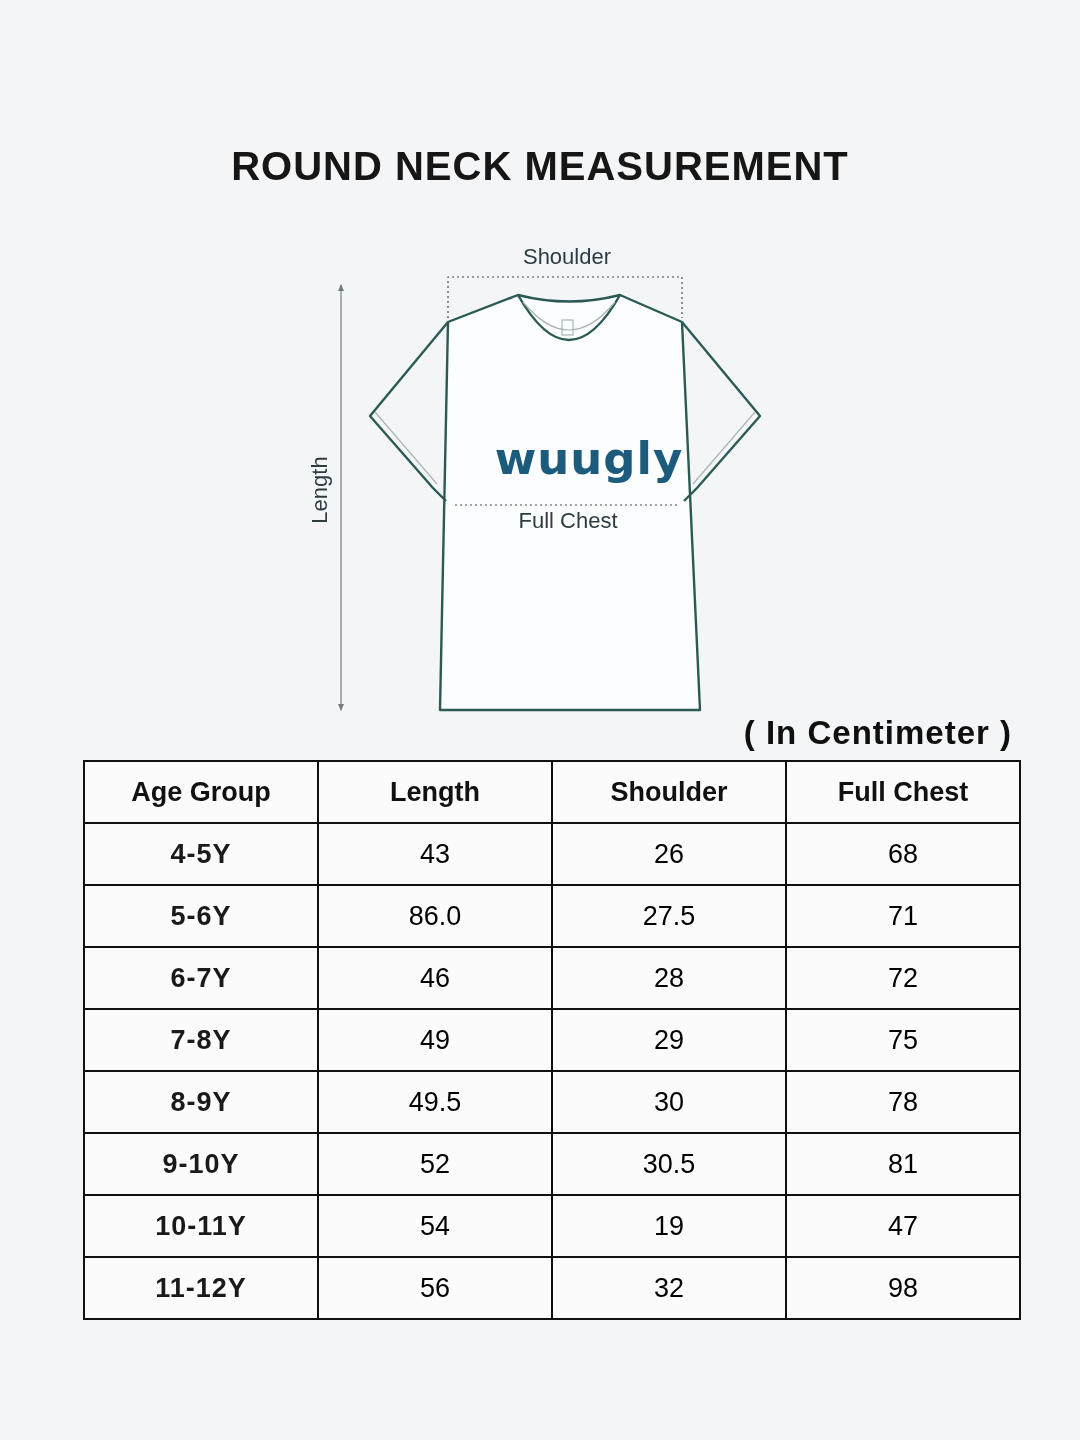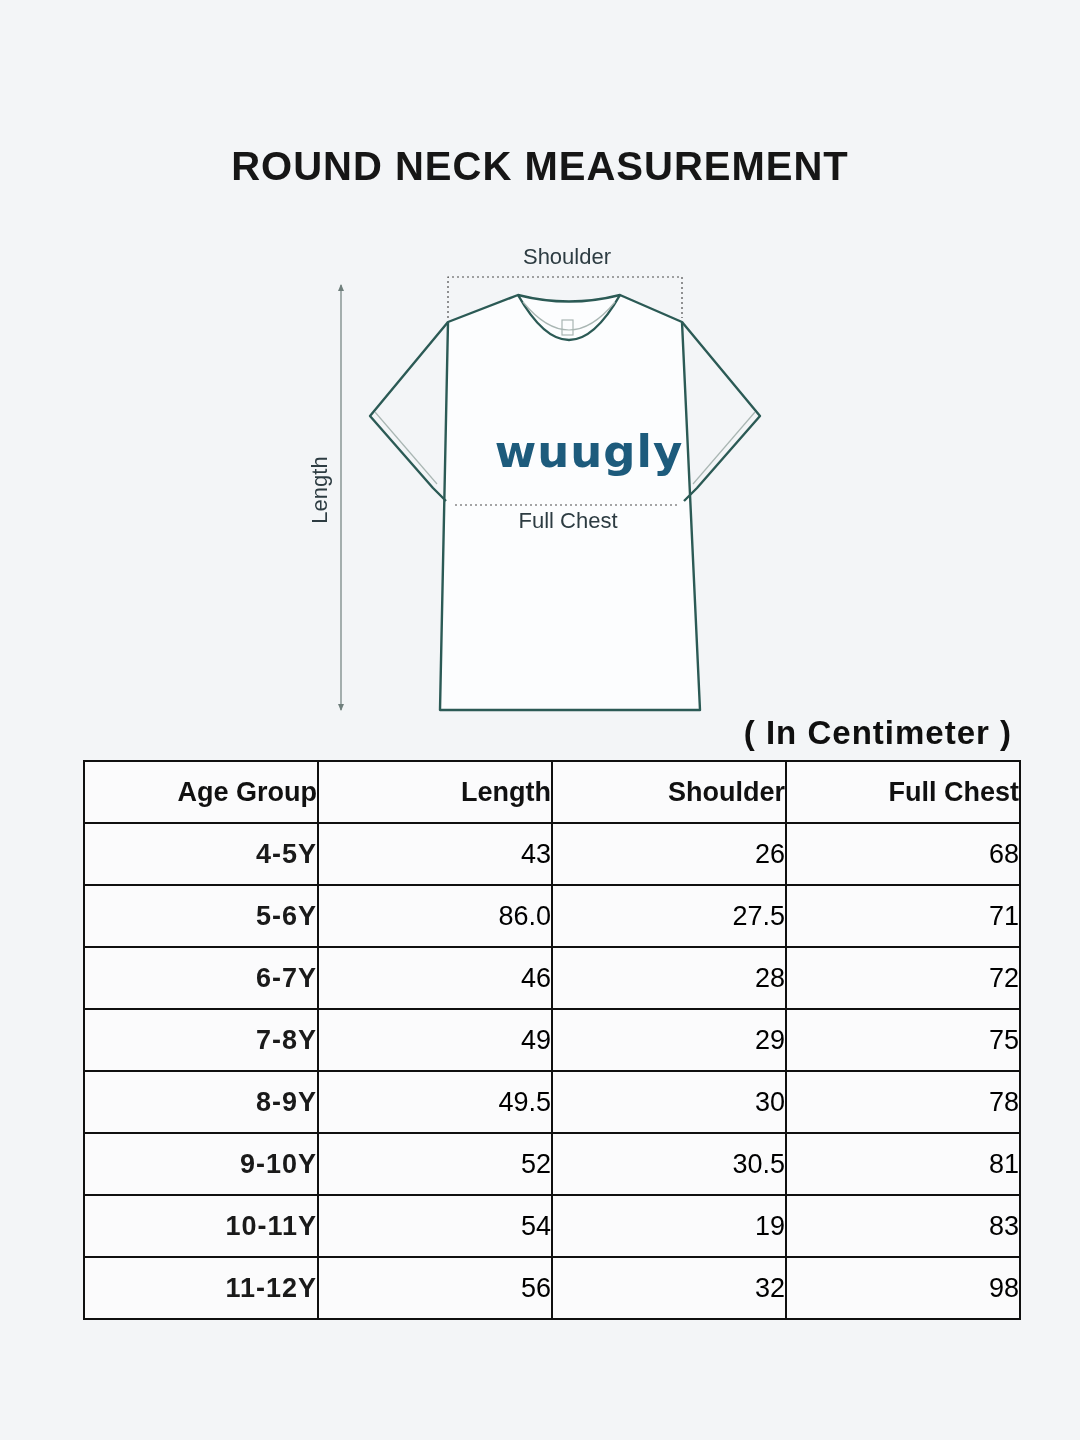--- a/index.html
+++ b/index.html
@@ -44,40 +44,40 @@
     width:270px;left:130px;
     text-align:center;
     font-family:"DejaVu Sans", sans-serif;
     font-size:45px;
     font-weight:800;
     letter-spacing:1px;
     line-height:1;
     color:#1d5b7c;
   }
   .logo.l1{top:147px;transform:translateX(-10px);}
-  .logo.l2{top:191px;transform:translateX(24px);}
+  .logo.l2{top:198px;transform:translateX(24px);}
   .unit{
     position:absolute;
     right:68px;top:714px;
     font-size:33px;
     font-weight:700;
     letter-spacing:1px;
     color:#0f0f0f;
   }
   table.size-table{
     position:absolute;
     left:83px;top:760px;
     width:938px;
     border-collapse:collapse;
     table-layout:fixed;
     background:#fbfbfc;
   }
   table.size-table th, table.size-table td{
     border:2.5px solid #101010;
-    text-align:right;
+    text-align:center;
     vertical-align:middle;
     height:60px;
     padding:0;
     font-size:27px;
   }
   table.size-table th{font-weight:600;color:#111;}
   td.age{font-weight:600;letter-spacing:1px;border-radius:13px;}
   td.num{font-weight:400;color:#000000;}
 </style>
 </head>
@@ -164,21 +164,21 @@
       <tr>
         <td class="age">9-10Y</td>
         <td class="num">52</td>
         <td class="num">30.5</td>
         <td class="num">81</td>
       </tr>
       <tr>
         <td class="age">10-11Y</td>
         <td class="num">54</td>
         <td class="num">19</td>
-        <td class="num">83</td>
+        <td class="num">47</td>
       </tr>
       <tr>
         <td class="age">11-12Y</td>
         <td class="num">56</td>
         <td class="num">32</td>
         <td class="num">98</td>
       </tr>
     </tbody>
   </table>
 

